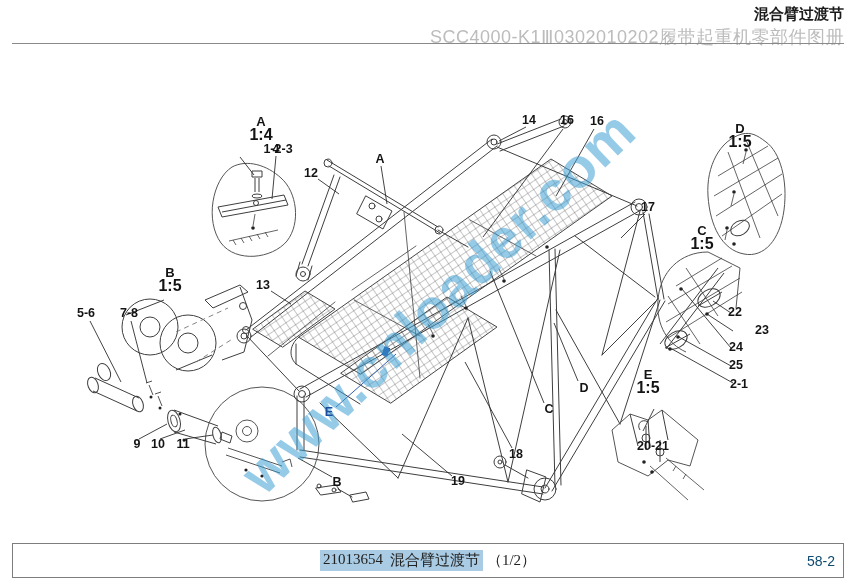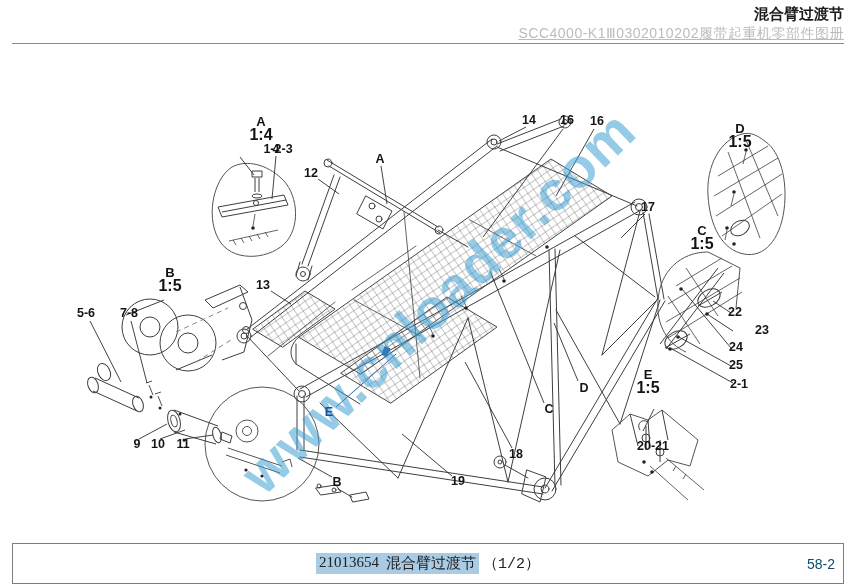--- a/index.html
+++ b/index.html
@@ -7,46 +7,46 @@
     width:856px;height:586px;position:relative;overflow:hidden;
     background:#ffffff;
     font-family:"Liberation Sans","DejaVu Sans",sans-serif;
   }
   
   .hdr{position:absolute;left:12px;right:12px;top:4px;height:38px;}
   .brand{position:absolute;left:4px;top:9px;display:flex;align-items:center;gap:6px;}
   .brand-text{font-size:18px;font-weight:bold;color:#55565a;letter-spacing:1px;}
   .doc-title{position:absolute;right:0;top:1px;font-size:15px;font-weight:bold;color:#1b1b1b;
              font-family:"DejaVu Sans","Liberation Sans",sans-serif;}
-  .doc-subtitle{position:absolute;right:0;top:21px;font-size:14px;color:#bcbcbc;letter-spacing:.5px;text-decoration:underline;}
+  .doc-subtitle{position:absolute;right:0;top:21px;font-size:18px;color:#bcbcbc;letter-spacing:.5px;}
   .hdr-rule{position:absolute;left:12px;right:12px;top:43px;border-top:1px solid #8a8a8a;height:0;}
   
   .canvas{position:absolute;left:0;top:0;width:856px;height:586px;}
   svg.art{position:absolute;left:0;top:0;}
   .wm{
     position:absolute;left:438px;top:302px;
     transform:translate(-50%,-50%) rotate(-44deg);
     font-size:56px;font-weight:bold;white-space:nowrap;letter-spacing:1px;
     color:rgba(63,160,214,.55);pointer-events:none;
   }
   .co{position:absolute;transform:translate(-50%,-50%);
       font-size:12.5px;font-weight:bold;color:#141414;white-space:nowrap;}
   .co.blue{color:#1d4fa1;}
   .dl{position:absolute;transform:translate(-50%,-50%);text-align:center;
       font-weight:bold;color:#141414;line-height:13px;font-size:13px;}
   .dl .scale{font-size:16px;font-weight:bold;}
   
-  .ftr{position:absolute;left:12px;right:12px;top:543px;height:41px;
+  .ftr{position:absolute;left:12px;right:12px;top:543px;height:35px;
        border:1.5px solid #7d7d7d;box-sizing:border-box;background:#fff;}
   .ftr-center{position:absolute;left:0;right:0;top:0;bottom:0;
       display:flex;align-items:center;justify-content:center;
       font-family:"Liberation Serif","DejaVu Serif",serif;
       font-size:15px;color:#222;}
   .hl{background:#a9cbe3;padding:1px 3px;display:inline-flex;gap:7px;}
-  .sheet{margin-left:4px;font-family:Liberation Mono, monospace;}
+  .sheet{margin-left:4px;}
   .pageno{position:absolute;right:8px;top:50%;transform:translateY(-50%);
       font-size:14px;color:#0c4a6e;font-family:"Liberation Sans",sans-serif;}
 </style>
 </head>
 <body>
 
 <header class="hdr">
   <div class="doc-title">混合臂过渡节</div>
   <div class="doc-subtitle">SCC4000-K1Ⅲ0302010202履带起重机零部件图册</div>
 </header>

